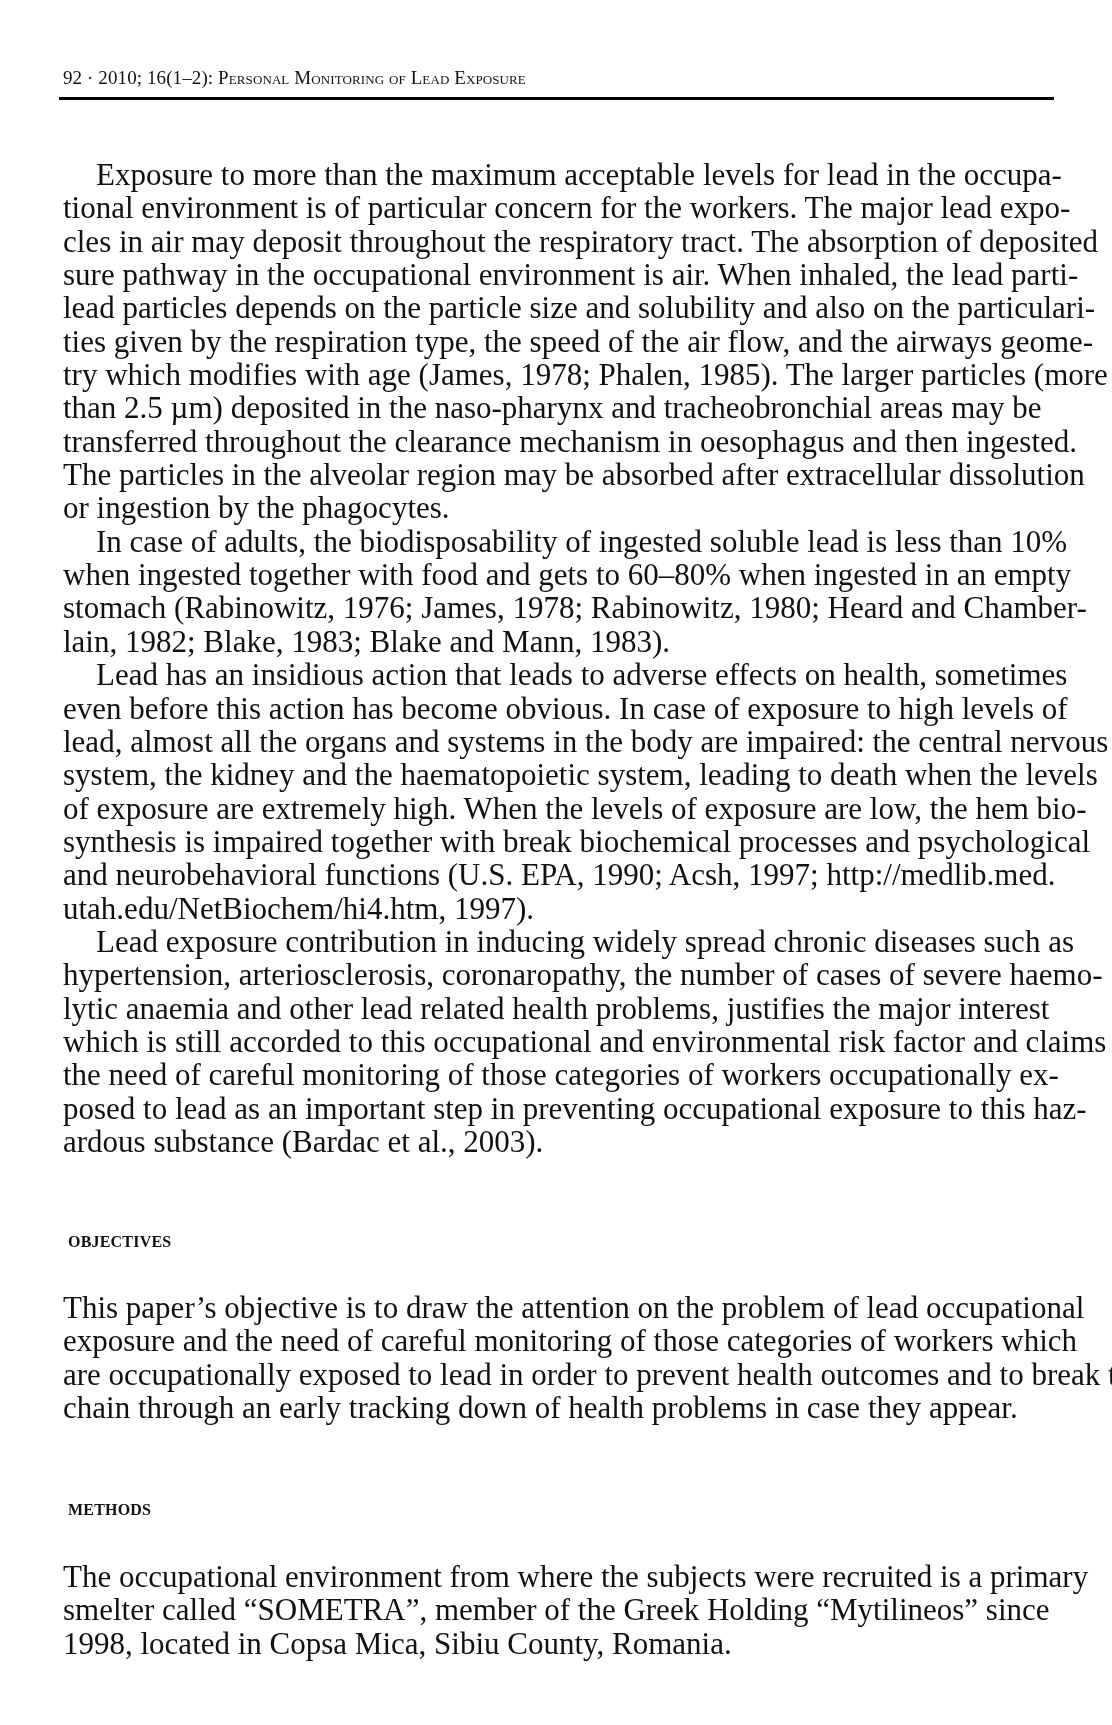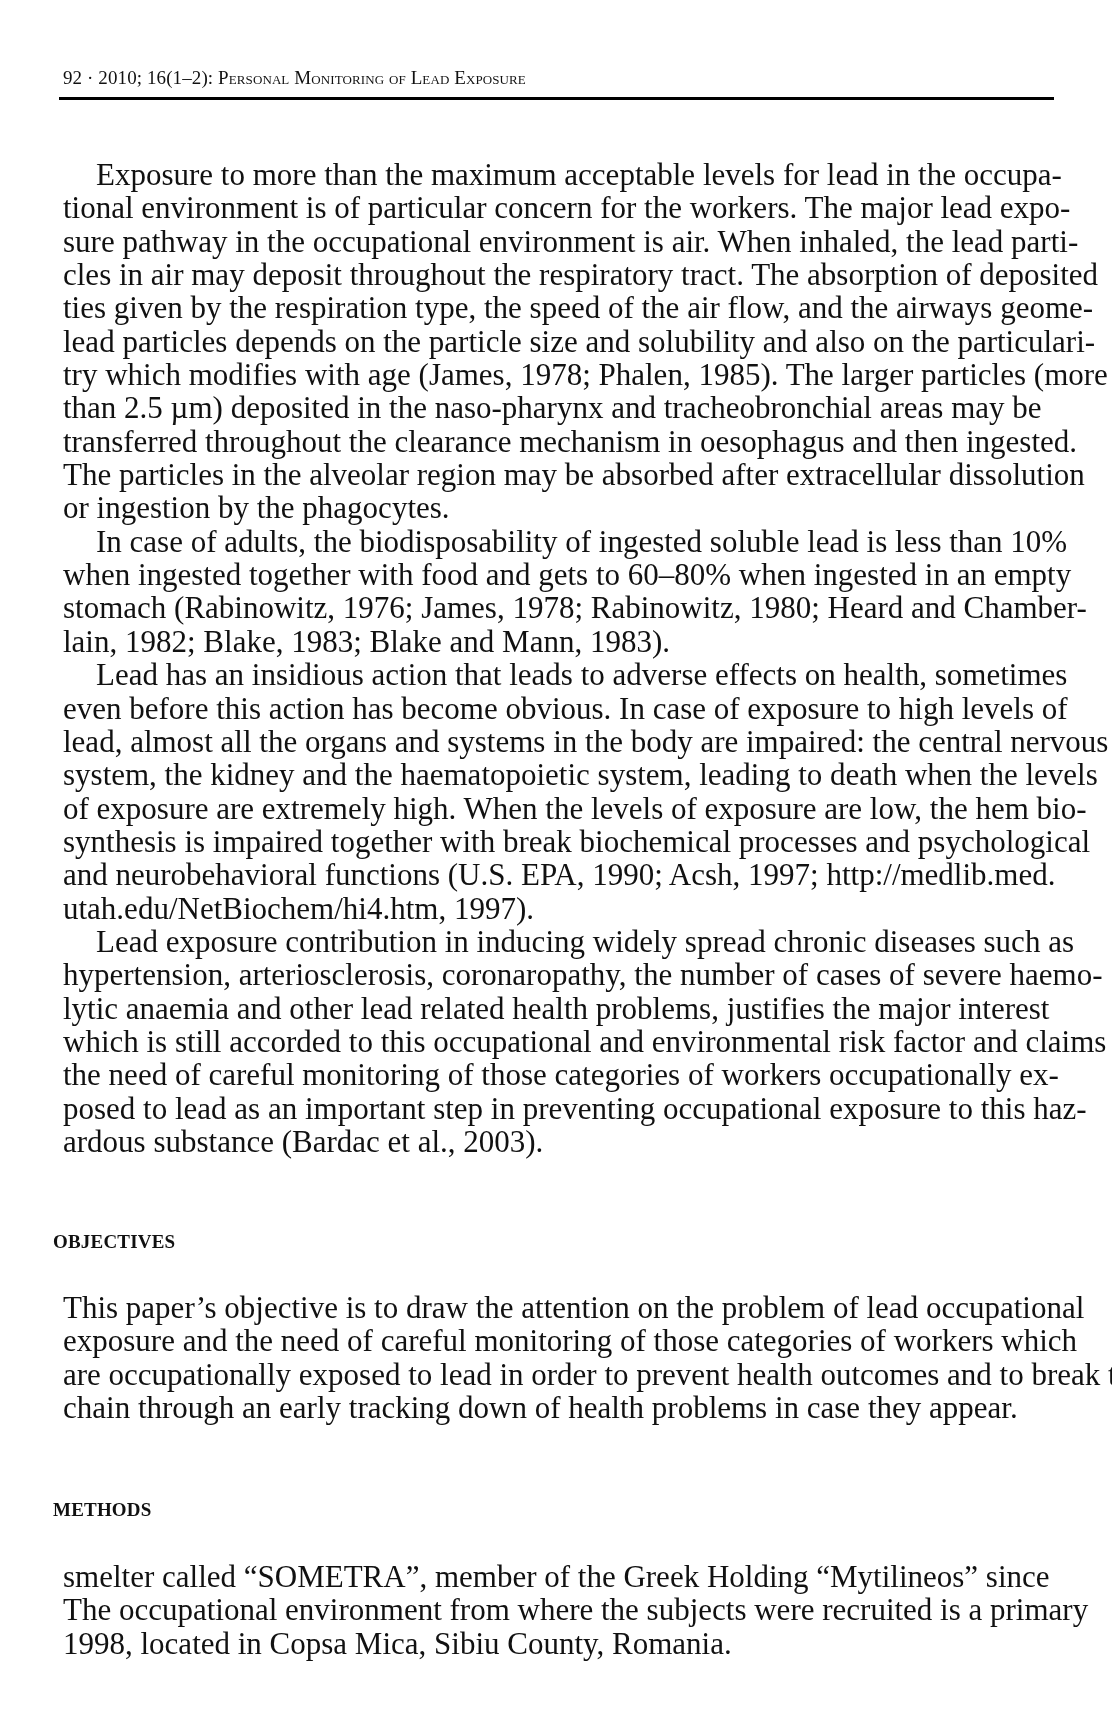--- a/index.html
+++ b/index.html
@@ -46,22 +46,22 @@
     left: 63px;
     width: 976px;
     font-size: 31px;
     line-height: 33.35px;
     text-align: justify;
     hyphens: none;
   }
   .intro { top: 158px; }
   .section-heading {
     position: absolute;
-    left: 53px;
-    font-size: 19px;
+    left: 68px;
+    font-size: 16px;
     font-weight: bold;
     line-height: 30px;
     letter-spacing: 0.2px;
   }
   .h-objectives { top: 1227px; }
   .objectives-body { top: 1291px; }
   .h-methods { top: 1495px; }
   .methods-body { top: 1560px; }
 </style>
 </head>
@@ -74,24 +74,24 @@
     <span>·</span>
     <span>2010; 16(1–2):</span>
     <span class="title">Personal Monitoring of Lead Exposure</span>
   </div>
   <div class="head-rule"></div>
 
   <div class="body-text intro" id="intro-container">
       <div>
         <div style="text-align: justify; text-align-last: justify; white-space: nowrap; overflow: visible; text-indent: 33px;"><span style="white-space: nowrap; word-spacing: 0px;">Exposure to more than the maximum acceptable levels for lead in the occupa-</span></div>
         <div style="text-align: justify; text-align-last: justify; white-space: nowrap; overflow: visible;"><span style="white-space: nowrap; word-spacing: 0px;">tional environment is of particular concern for the workers. The major lead expo-</span></div>
+        <div style="text-align: justify; text-align-last: justify; white-space: nowrap; overflow: visible;"><span style="white-space: nowrap; word-spacing: 0px;">cles in air may deposit throughout the respiratory tract. The absorption of deposited</span></div>
         <div style="text-align: justify; text-align-last: justify; white-space: nowrap; overflow: visible;"><span style="white-space: nowrap; word-spacing: 0px;">sure pathway in the occupational environment is air. When inhaled, the lead parti-</span></div>
-        <div style="text-align: justify; text-align-last: justify; white-space: nowrap; overflow: visible;"><span style="white-space: nowrap; word-spacing: 0px;">cles in air may deposit throughout the respiratory tract. The absorption of deposited</span></div>
+        <div style="text-align: justify; text-align-last: justify; white-space: nowrap; overflow: visible;"><span style="white-space: nowrap; word-spacing: 0px;">lead particles depends on the particle size and solubility and also on the particulari-</span></div>
         <div style="text-align: justify; text-align-last: justify; white-space: nowrap; overflow: visible;"><span style="white-space: nowrap; word-spacing: 0px;">ties given by the respiration type, the speed of the air flow, and the airways geome-</span></div>
-        <div style="text-align: justify; text-align-last: justify; white-space: nowrap; overflow: visible;"><span style="white-space: nowrap; word-spacing: 0px;">lead particles depends on the particle size and solubility and also on the particulari-</span></div>
         <div style="text-align: justify; text-align-last: justify; white-space: nowrap; overflow: visible;"><span style="white-space: nowrap; word-spacing: 0px;">try which modifies with age (James, 1978; Phalen, 1985). The larger particles (more</span></div>
         <div style="text-align: justify; text-align-last: justify; white-space: nowrap; overflow: visible;"><span style="white-space: nowrap; word-spacing: 0px;">than 2.5 µm) deposited in the naso-pharynx and tracheobronchial areas may be</span></div>
         <div style="text-align: justify; text-align-last: justify; white-space: nowrap; overflow: visible;"><span style="white-space: nowrap; word-spacing: 0px;">transferred throughout the clearance mechanism in oesophagus and then ingested.</span></div>
         <div style="text-align: justify; text-align-last: justify; white-space: nowrap; overflow: visible;"><span style="white-space: nowrap; word-spacing: 0px;">The particles in the alveolar region may be absorbed after extracellular dissolution</span></div>
         <div style="text-align: left; text-align-last: left; white-space: nowrap; overflow: visible;">or ingestion by the phagocytes.</div>
       </div>
       <div>
         <div style="text-align: justify; text-align-last: justify; white-space: nowrap; overflow: visible; text-indent: 33px;"><span style="white-space: nowrap; word-spacing: 0px;">In case of adults, the biodisposability of ingested soluble lead is less than 10%</span></div>
         <div style="text-align: justify; text-align-last: justify; white-space: nowrap; overflow: visible;"><span style="white-space: nowrap; word-spacing: 0px;">when ingested together with food and gets to 60–80% when ingested in an empty</span></div>
         <div style="text-align: justify; text-align-last: justify; white-space: nowrap; overflow: visible;"><span style="white-space: nowrap; word-spacing: 0px;">stomach (Rabinowitz, 1976; James, 1978; Rabinowitz, 1980; Heard and Chamber-</span></div>
@@ -121,18 +121,18 @@
   <div class="section-heading h-objectives">OBJECTIVES</div>
   <div class="body-text objectives-body" id="objectives-container">
       <div style="text-align: justify; text-align-last: justify; white-space: nowrap; overflow: visible;"><span style="white-space: nowrap; word-spacing: 0px;">This paper’s objective is to draw the attention on the problem of lead occupational</span></div>
       <div style="text-align: justify; text-align-last: justify; white-space: nowrap; overflow: visible;"><span style="white-space: nowrap; word-spacing: 0px;">exposure and the need of careful monitoring of those categories of workers which</span></div>
       <div style="text-align: justify; text-align-last: justify; white-space: nowrap; overflow: visible;"><span style="white-space: nowrap; word-spacing: 0px;">are occupationally exposed to lead in order to prevent health outcomes and to break the</span></div>
       <div style="text-align: left; text-align-last: left; white-space: nowrap; overflow: visible;">chain through an early tracking down of health problems in case they appear.</div>
     </div>
 
   <div class="section-heading h-methods">METHODS</div>
   <div class="body-text methods-body" id="methods-container">
+      <div style="text-align: justify; text-align-last: justify; white-space: nowrap; overflow: visible;"><span style="white-space: nowrap; word-spacing: 0px;">The occupational environment from where the subjects were recruited is a primary</span></div>
       <div style="text-align: justify; text-align-last: justify; white-space: nowrap; overflow: visible;"><span style="white-space: nowrap; word-spacing: 0px;">smelter called “SOMETRA”, member of the Greek Holding “Mytilineos” since</span></div>
-      <div style="text-align: justify; text-align-last: justify; white-space: nowrap; overflow: visible;"><span style="white-space: nowrap; word-spacing: 0px;">The occupational environment from where the subjects were recruited is a primary</span></div>
       <div style="text-align: left; text-align-last: left; white-space: nowrap; overflow: visible;">1998, located in Copsa Mica, Sibiu County, Romania.</div>
     </div>
 
 </div>
 
 </body></html>

